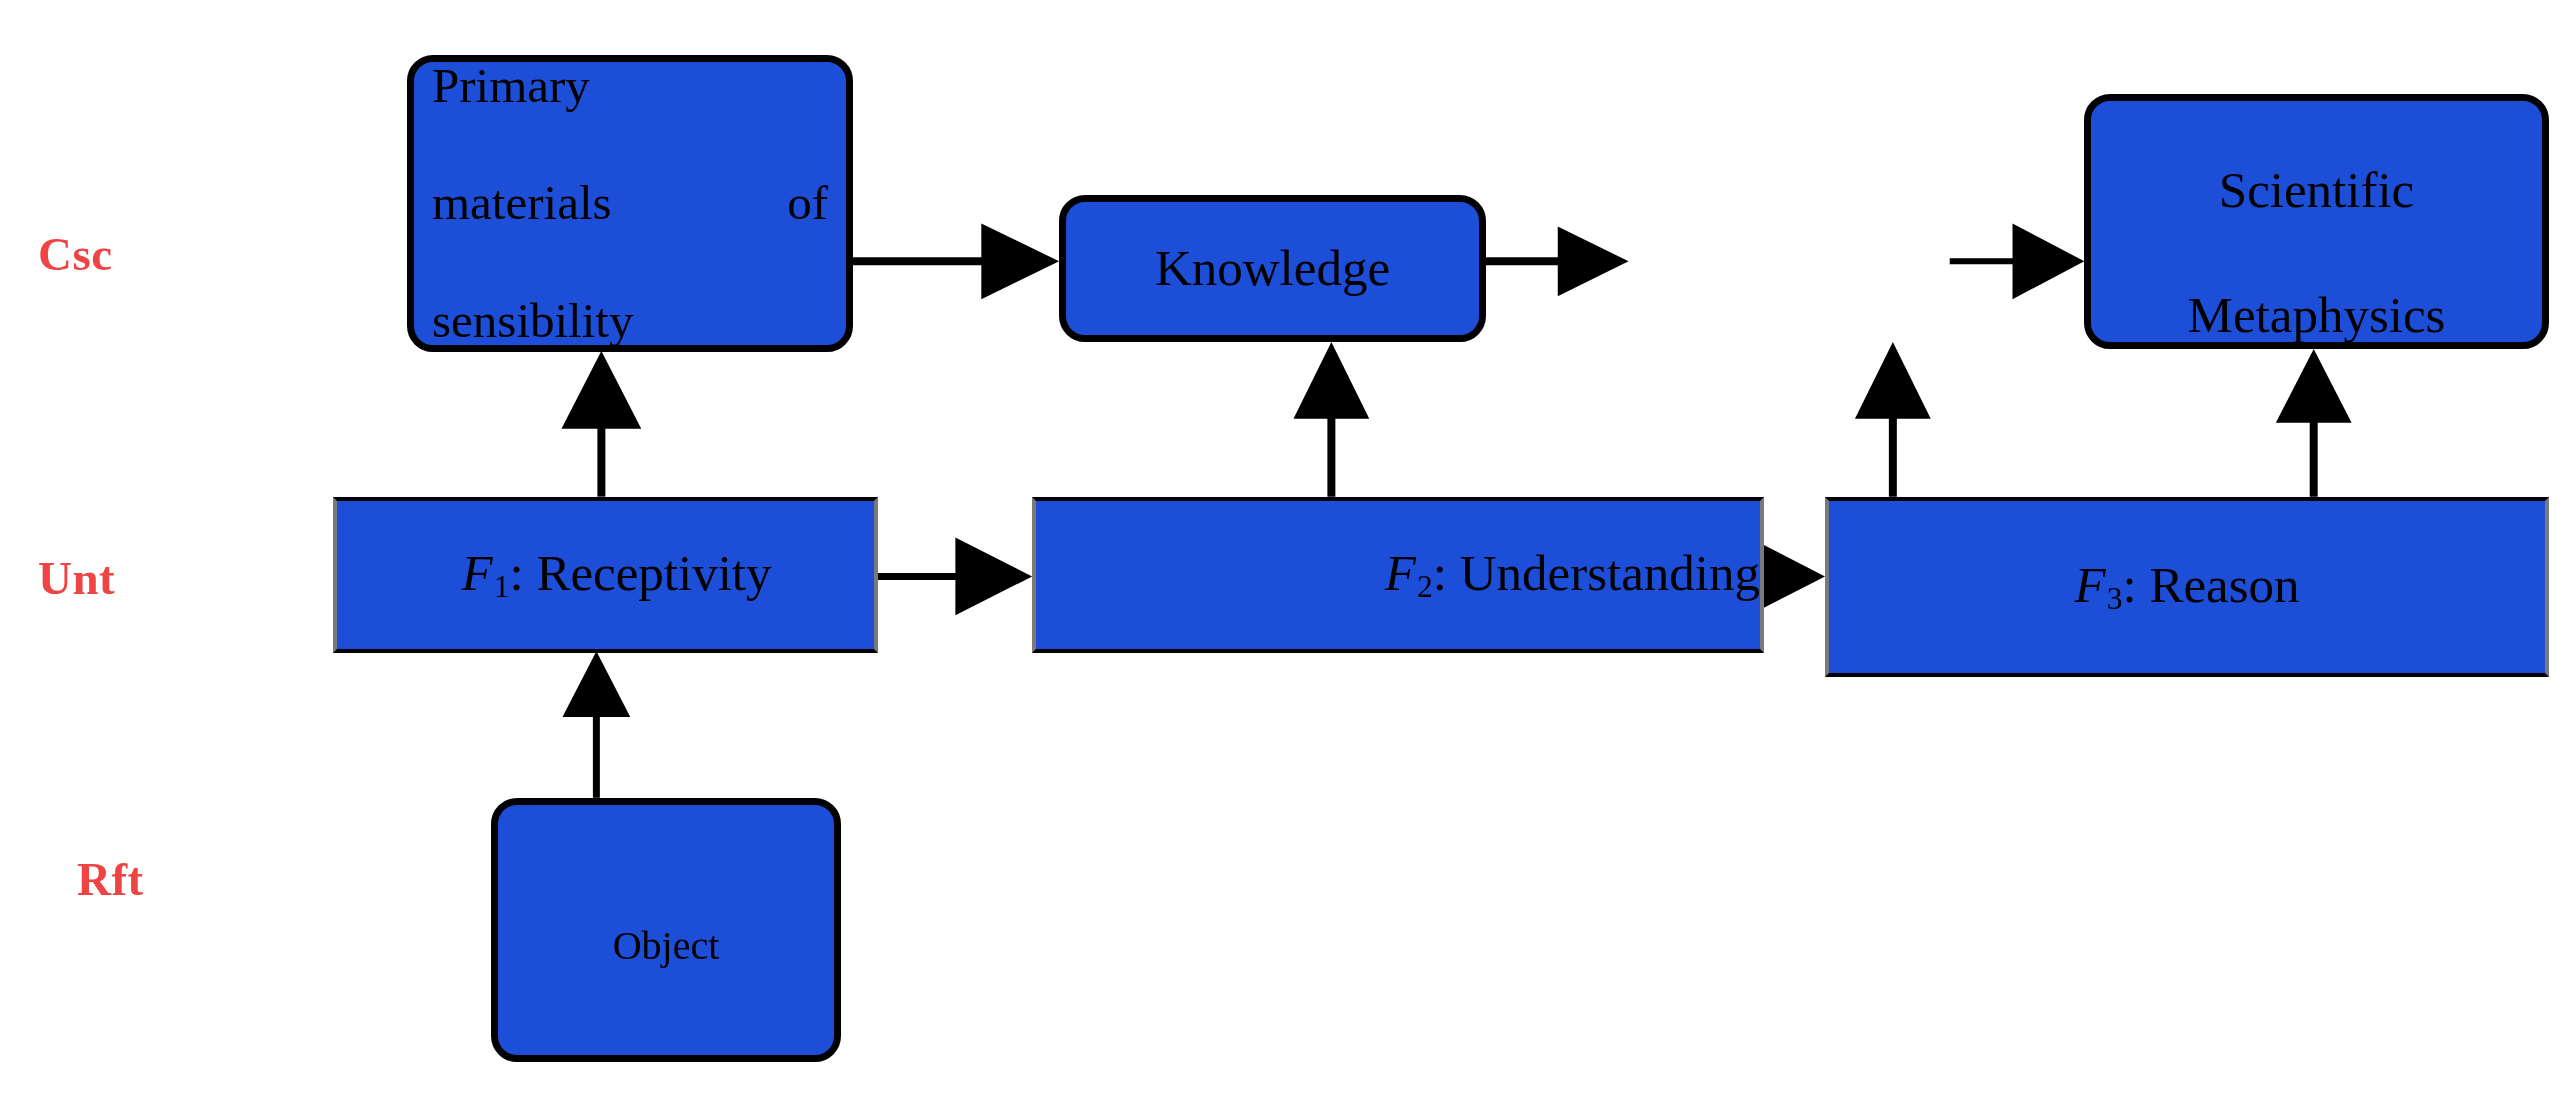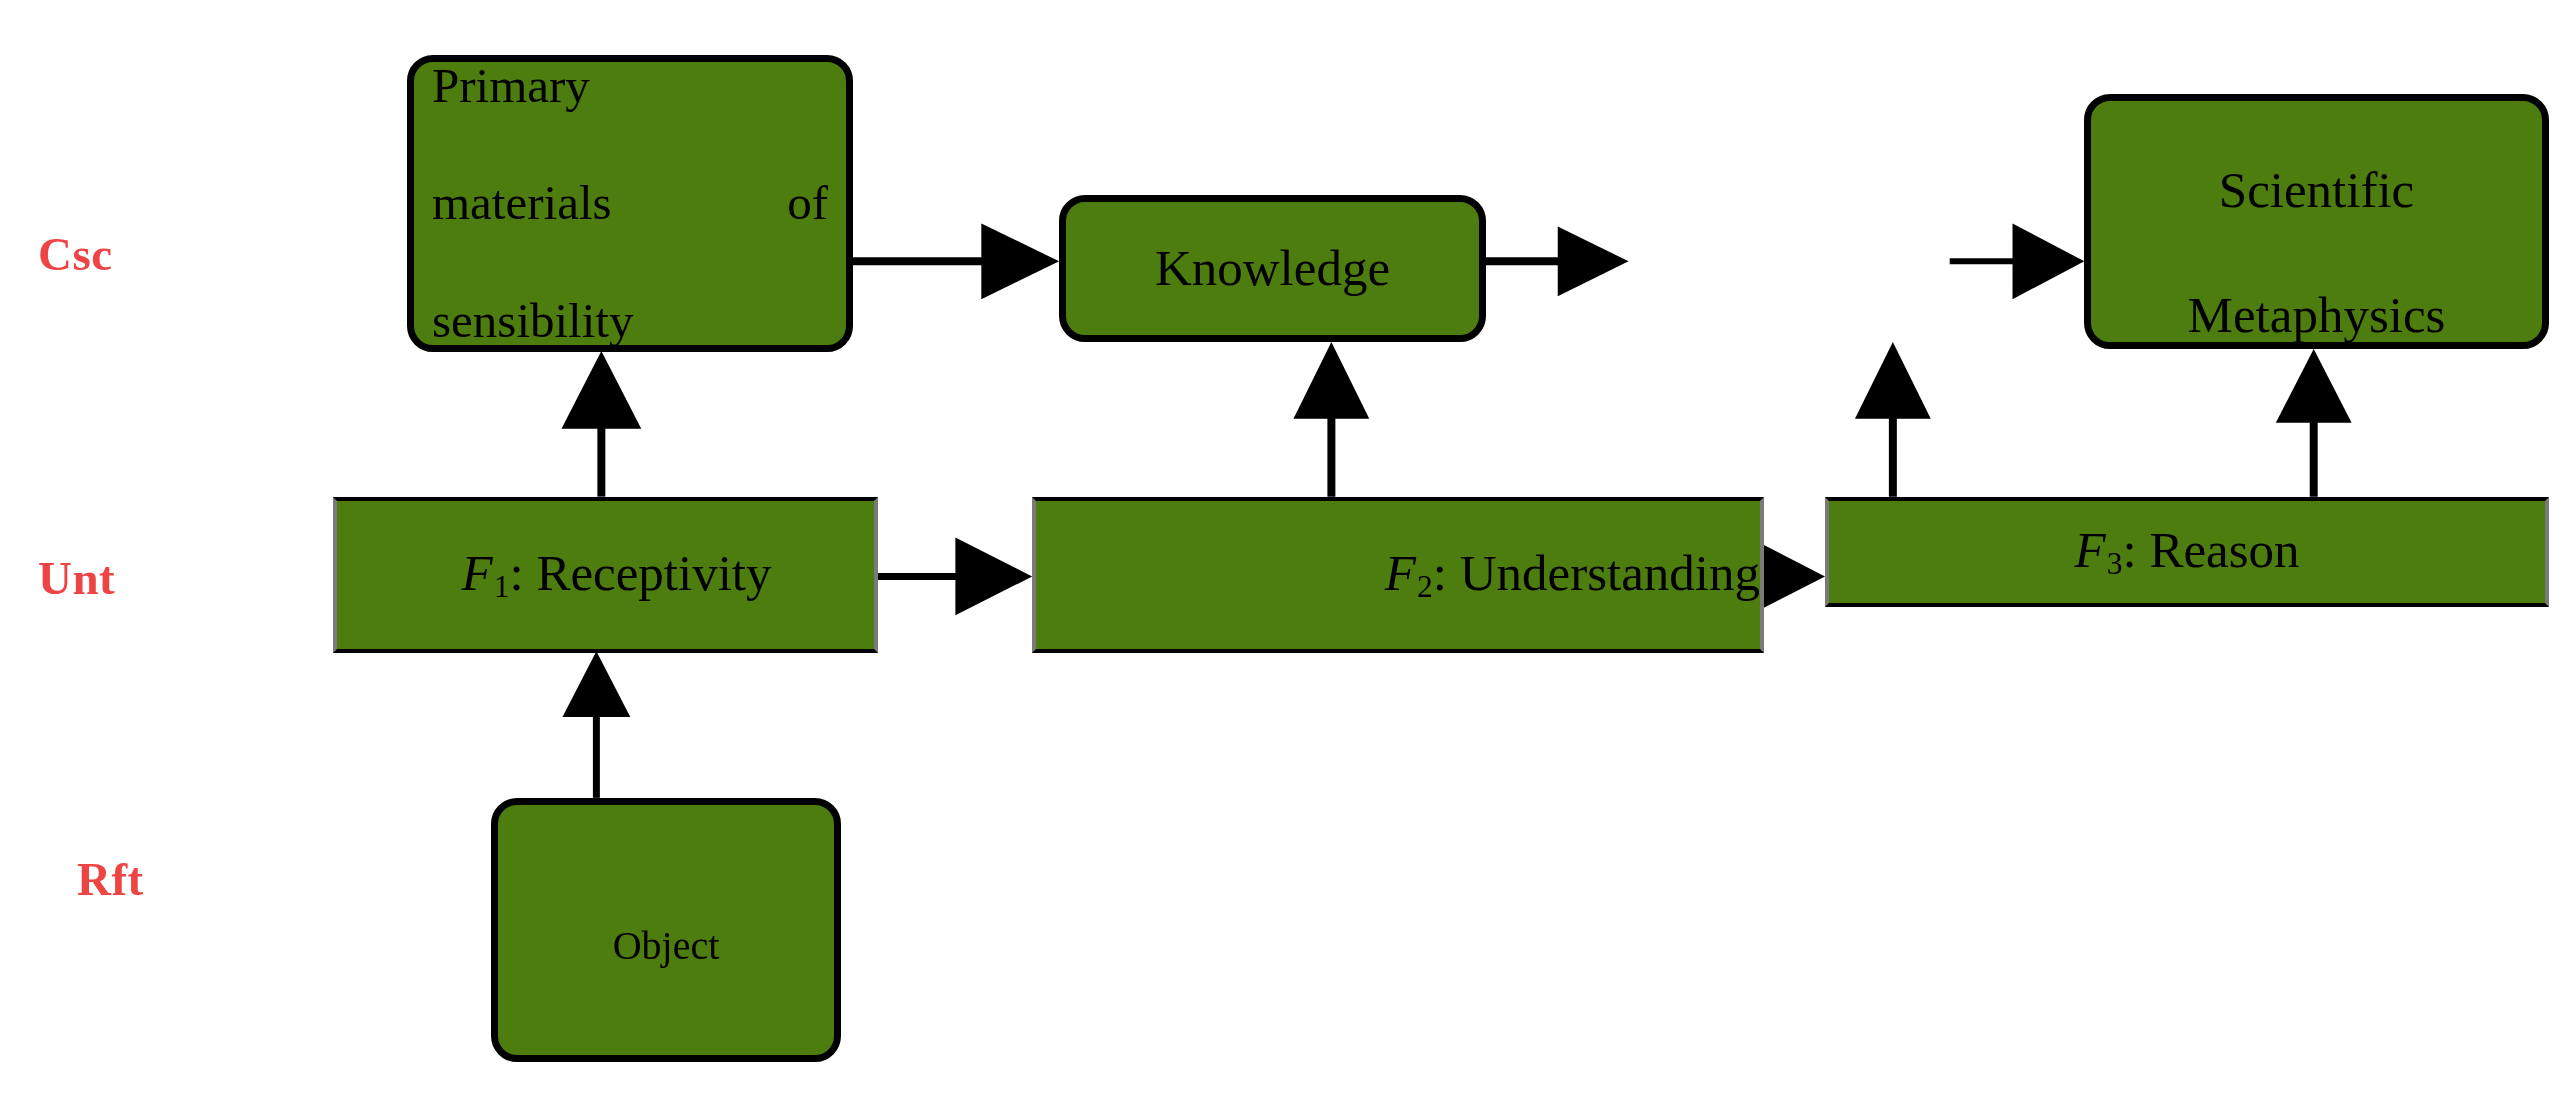--- a/index.html
+++ b/index.html
@@ -30,21 +30,21 @@
     white-space: nowrap;
   }
   #label-csc { left: 38px; top: 231px; }
   #label-unt { left: 38px; top: 555px; }
   #label-rft { left: 38px; top: 856px; margin-left: 39px; }
 
   
   .node {
     position: absolute;
     box-sizing: border-box;
-    background: #4d7c0f;
+    background: #1d4ed8;
     display: flex;
     align-items: center;
     justify-content: center;
   }
   .node .node-text {
     font-family: "Liberation Serif", "DejaVu Serif", serif;
     color: #000000;
     line-height: 1.08;
     white-space: pre-line;
   }
@@ -110,21 +110,21 @@
 
   #node-f1 {
     left: 333px; top: 497px; width: 545px; height: 156px;
     justify-content: center; padding-left: 22px;
   }
   #node-f2 {
     left: 1032px; top: 497px; width: 732px; height: 156px;
     justify-content: flex-end; padding-left: 22px;
   }
   #node-f3 {
-    left: 1825px; top: 497px; width: 724px; height: 110px;
+    left: 1825px; top: 497px; width: 724px; height: 180px;
     justify-content: center;
   }
   .node.unt .node-text { font-size: 51px; white-space: nowrap; }
 
   #node-object {
     left: 491px; top: 798px; width: 350px; height: 264px;
   }
   #node-object .node-text {
     font-size: 40px; text-align: center;
     position: relative; top: 16px;

